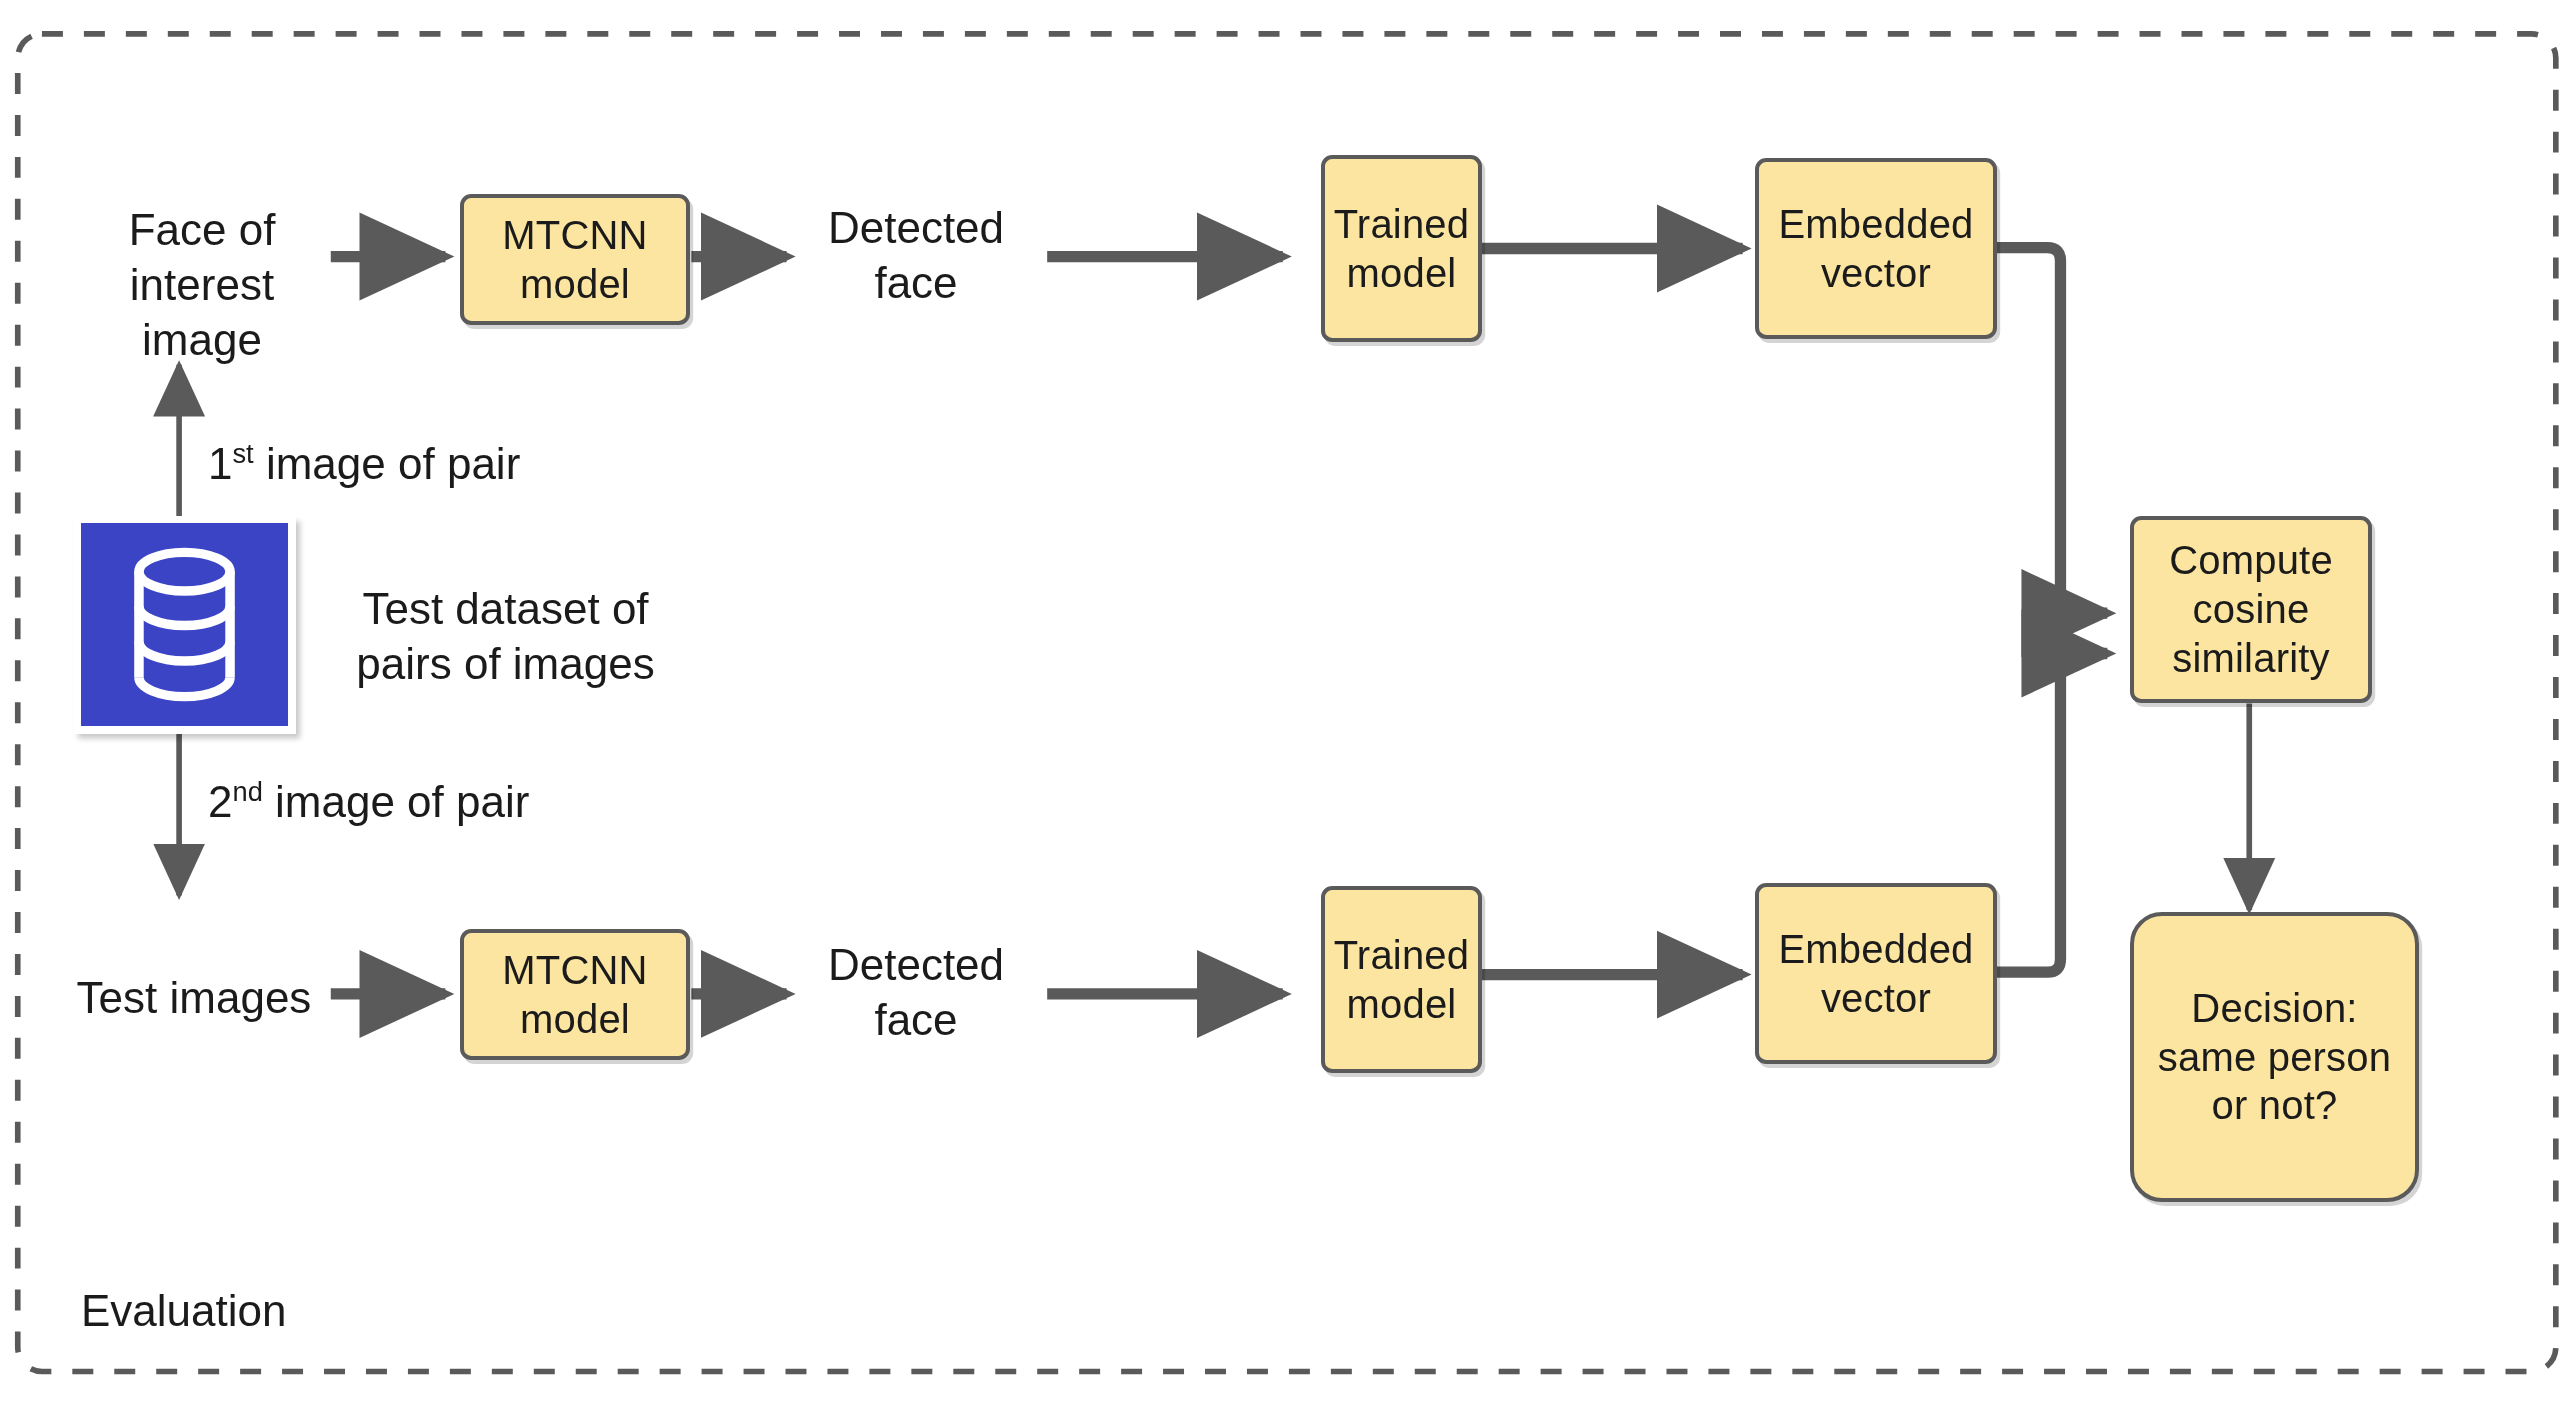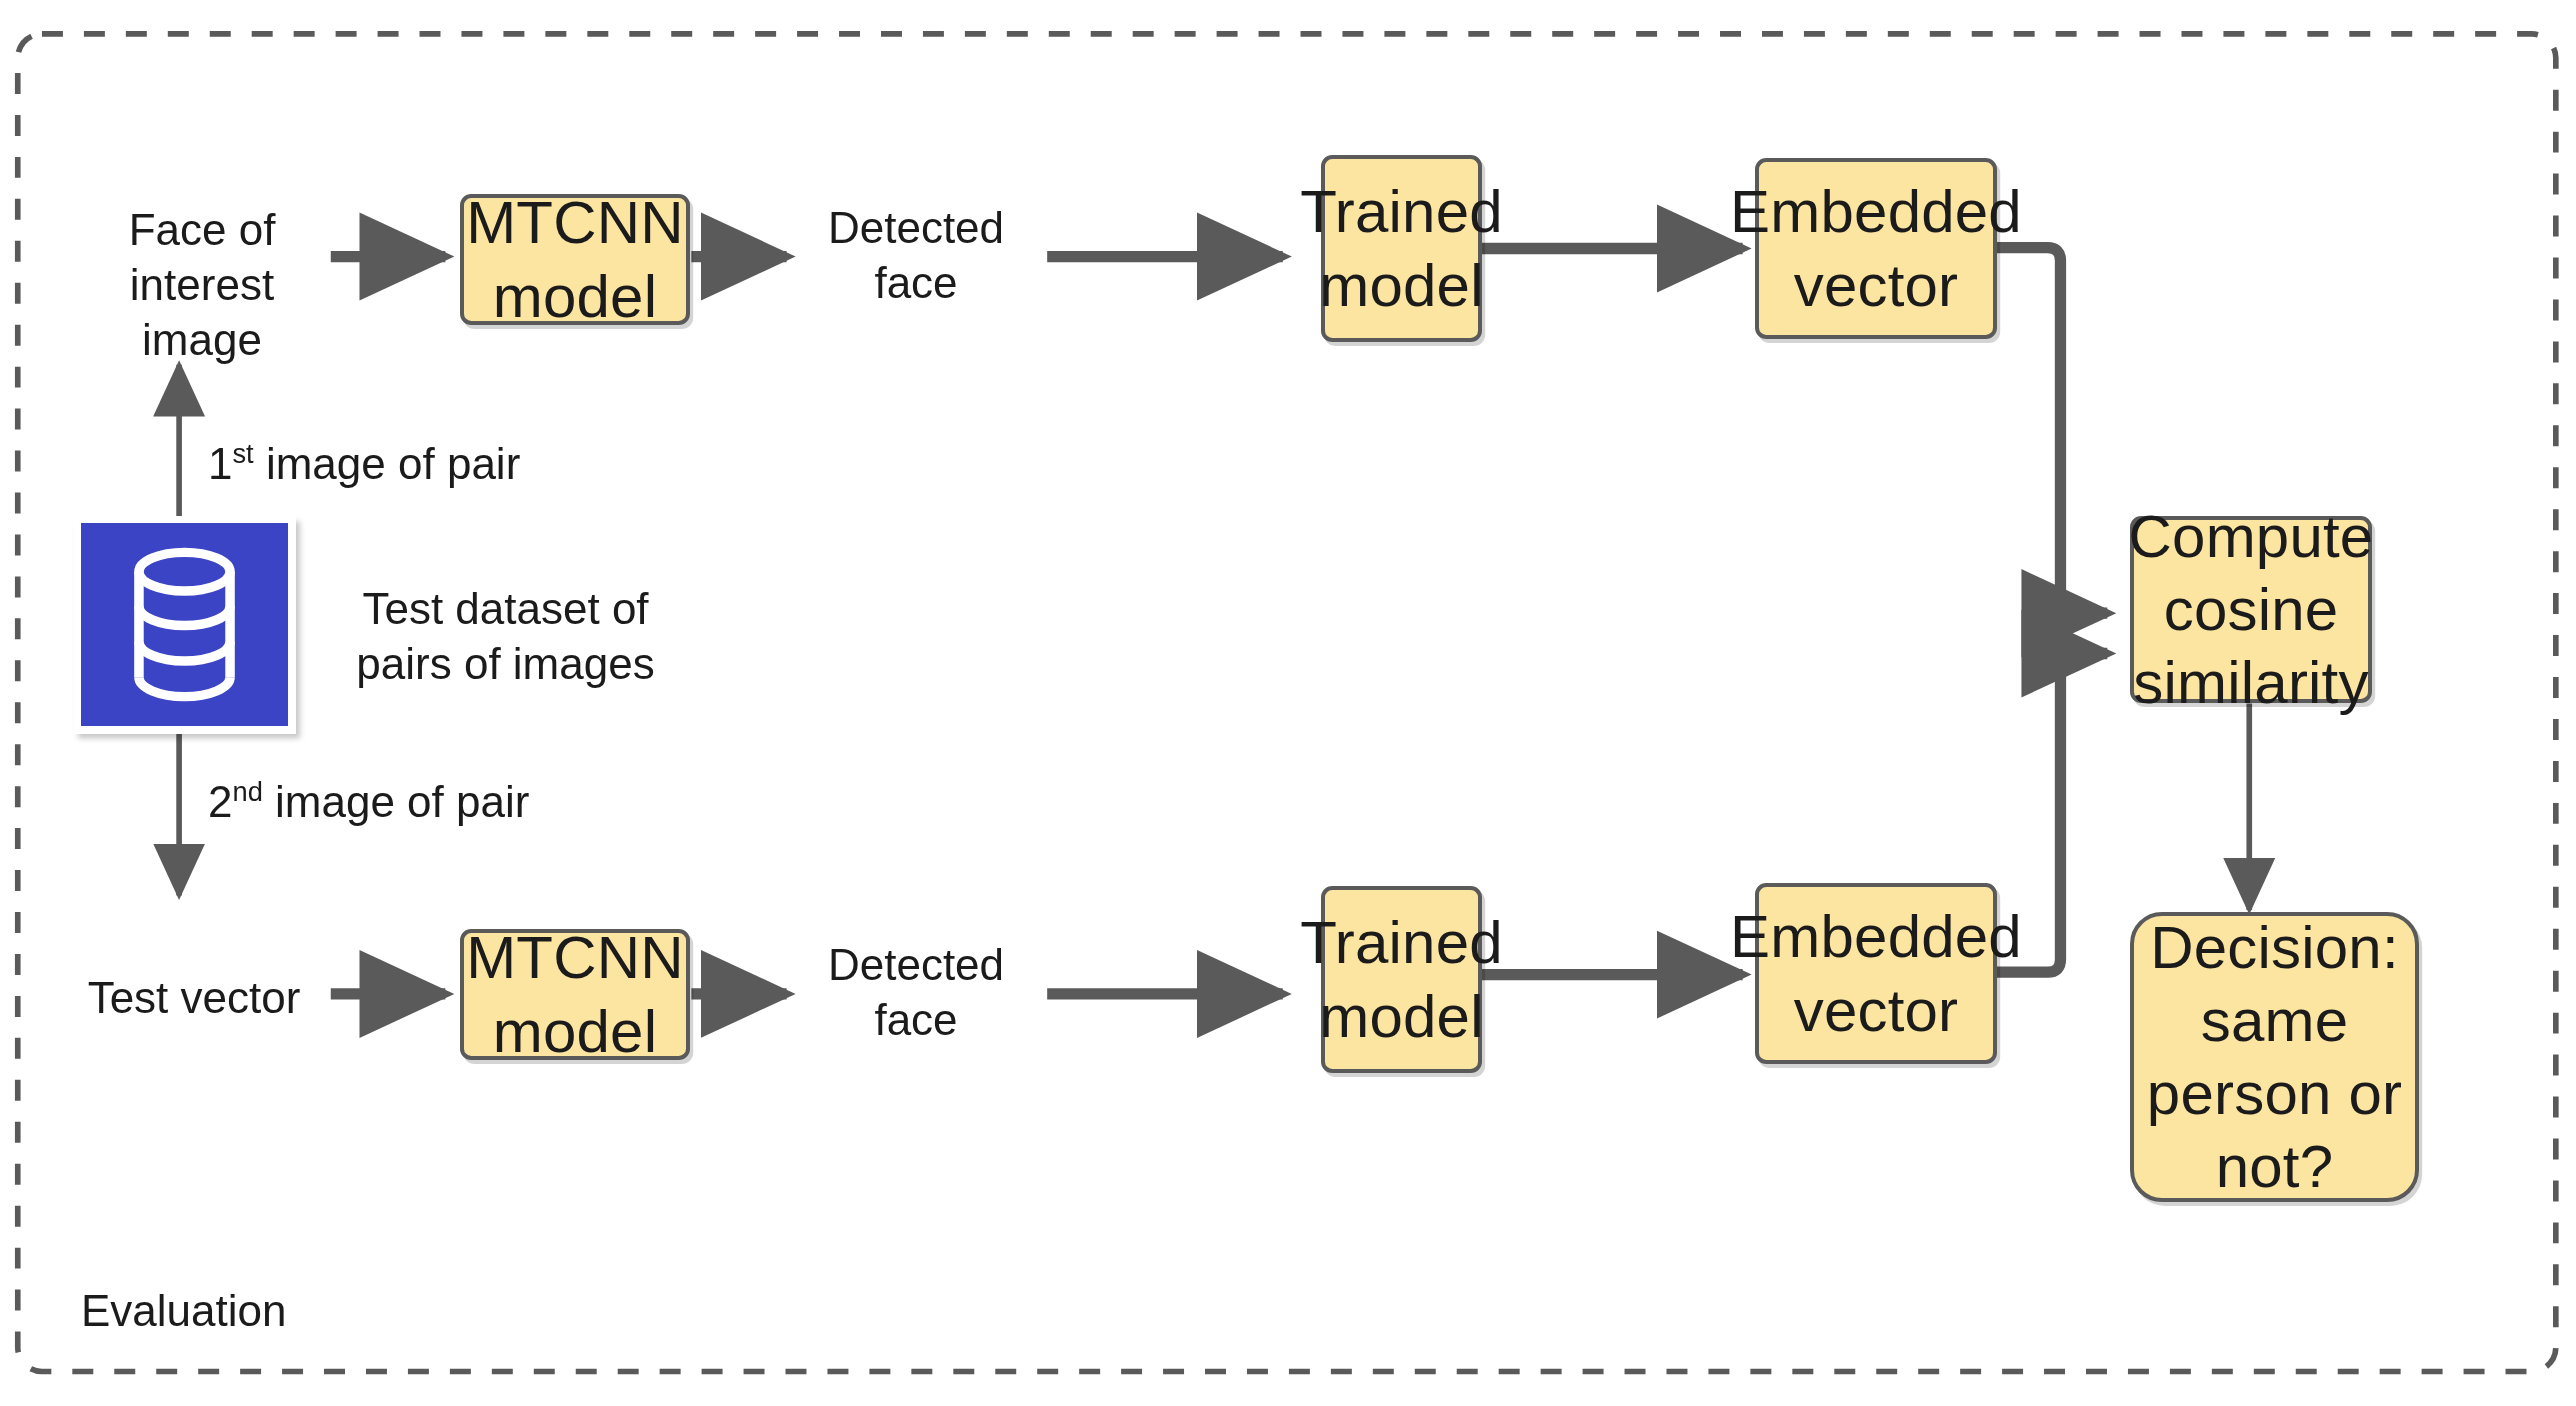--- a/index.html
+++ b/index.html
@@ -4,21 +4,21 @@
 <style>
   html,body{margin:0;padding:0;background:#ffffff;}
   body{width:2576px;height:1407px;position:relative;overflow:hidden;
        font-family:"Liberation Sans","DejaVu Sans",sans-serif;}
   #stage{position:absolute;inset:0;width:2533px;height:1407px;}
   svg.layer{position:absolute;left:0;top:0;width:2576px;height:1407px;pointer-events:none;}
 
   .node{position:absolute;box-sizing:border-box;
         background:#FCE5A0;border:4px solid #5A5A5A;border-radius:11.3px;
         display:flex;align-items:center;justify-content:center;text-align:center;
-        color:#1b1b1b;font-size:60px;line-height:1.22;letter-spacing:0.2px;
+        color:#1b1b1b;font-size:40px;line-height:1.22;letter-spacing:0.2px;
         box-shadow:3.2px 4px 0 rgba(0,0,0,.17);}
   .node span{display:block;padding:0 4.8px;}
 
   .plain{position:absolute;color:#1b1b1b;font-size:44px;line-height:1.25;
          text-align:center;white-space:pre-line;}
   .plain.left{text-align:left;}
 
   .dbicon{position:absolute;background:#ffffff;padding:7.3px;
           box-shadow:4px 4.8px 5.6px rgba(0,0,0,.22);}
   .dbicon .inner{width:100%;height:100%;background:#3B44C4;position:relative;}
@@ -102,21 +102,21 @@
     </div>
   </div>
 
   <div class="plain left" style="left:320px;top:581px;width:371px;text-align:center;">Test dataset of
 pairs of images</div>
 
   <div class="plain left" style="left:208px;top:436px;width:403px;"><span>1</span><sup>st</sup><span> image of pair</span></div>
 
   <div class="plain left" style="left:208px;top:774px;width:403px;"><span>2</span><sup>nd</sup><span> image of pair</span></div>
 
-  <div class="plain" style="left:61px;top:970px;width:266px;">Test vector</div>
+  <div class="plain" style="left:61px;top:970px;width:266px;">Test images</div>
 
   <div class="node" style="left:460px;top:929px;width:230px;height:131px;">
     <span>MTCNN
 model</span>
   </div>
 
   <div class="plain" style="left:787px;top:937px;width:258px;">Detected
 face</div>
 
   <div class="node" style="left:1321px;top:886px;width:161px;height:187px;">

